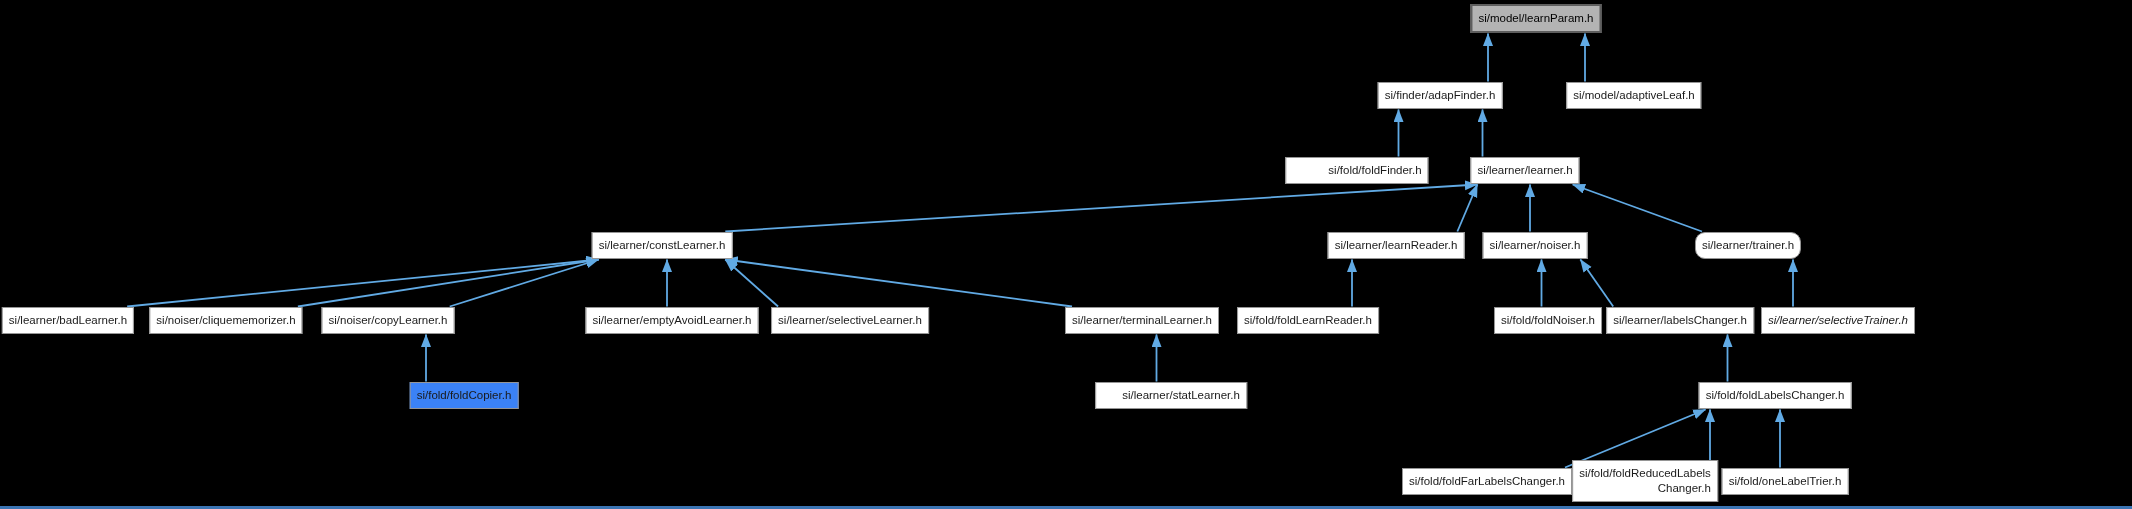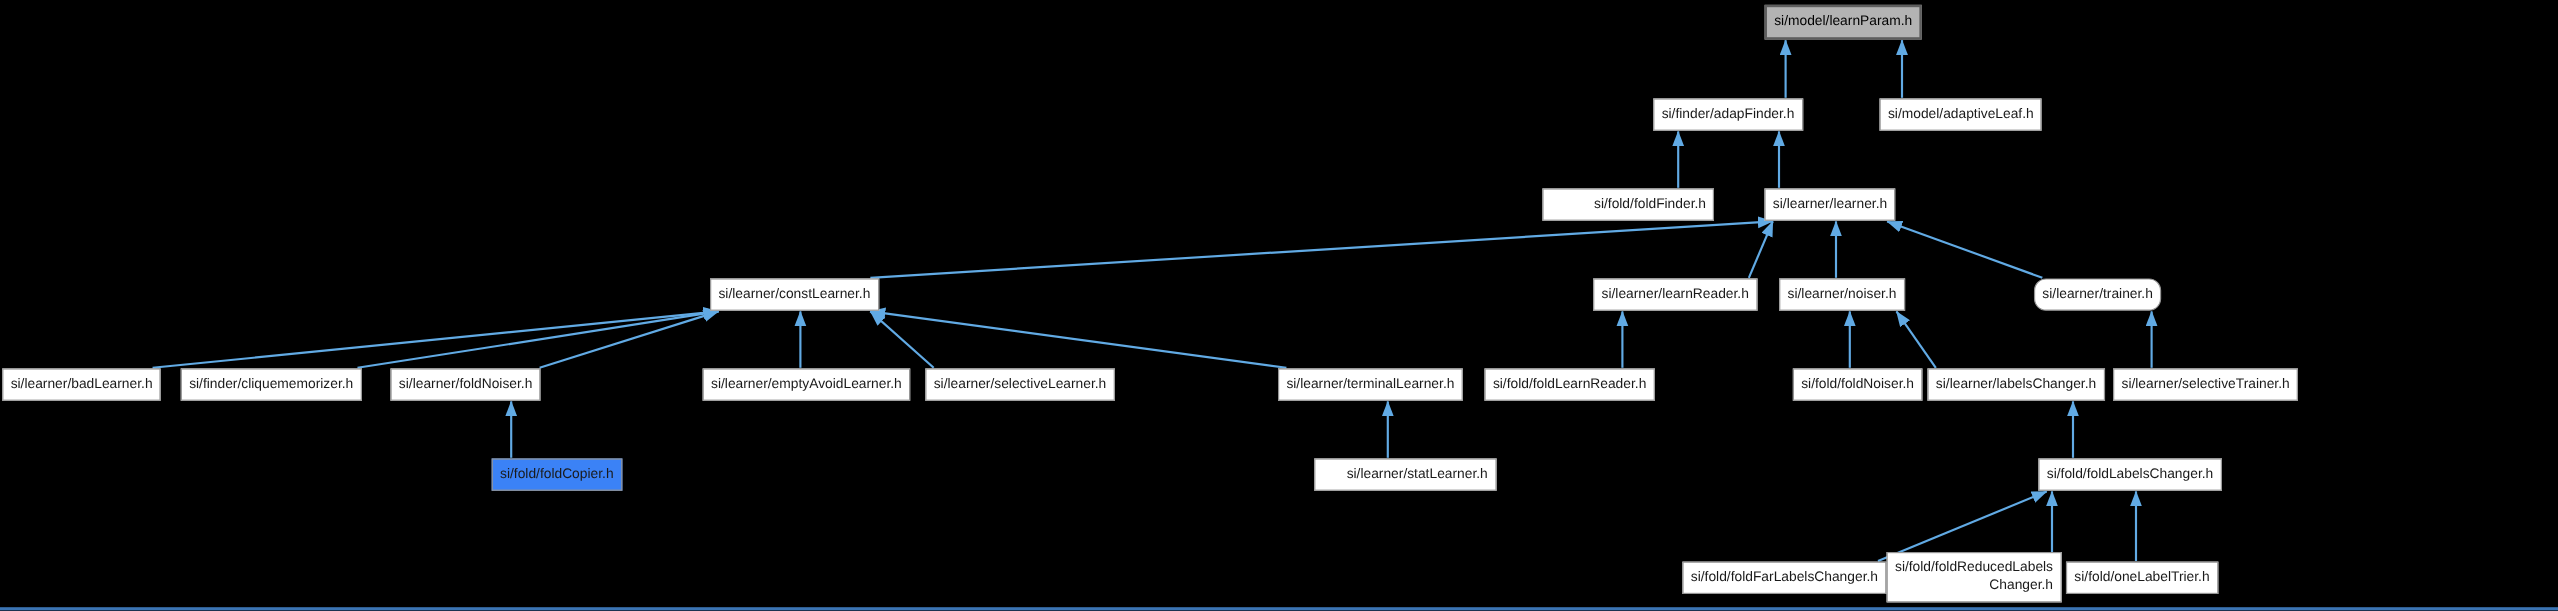--- a/index.html
+++ b/index.html
@@ -61,29 +61,29 @@
 <div class="node root" style="left: 1536px; background: rgb(179, 179, 179); border-color: rgb(94, 94, 94); color: rgb(0, 0, 0); top: 3.5px;">si/model/learnParam.h</div>
     <div class="node" style="left: 1440px; background: rgb(255, 255, 255); border-color: rgb(149, 149, 149); color: rgb(26, 26, 26); top: 81.5px;">si/finder/adapFinder.h</div>
     <div class="node" style="left: 1634px; background: rgb(255, 255, 255); border-color: rgb(149, 149, 149); color: rgb(26, 26, 26); top: 81.5px;">si/model/adaptiveLeaf.h</div>
     <div class="node" style="left: 1357px; background: rgb(255, 255, 255); border-color: rgb(149, 149, 149); color: rgb(26, 26, 26); top: 156.5px; padding-left: 42px;">si/fold/foldFinder.h</div>
     <div class="node" style="left: 1525px; background: rgb(255, 255, 255); border-color: rgb(149, 149, 149); color: rgb(26, 26, 26); top: 156.5px;">si/learner/learner.h</div>
     <div class="node" style="left: 662px; background: rgb(255, 255, 255); border-color: rgb(149, 149, 149); color: rgb(26, 26, 26); top: 231.5px;">si/learner/constLearner.h</div>
     <div class="node" style="left: 1396px; background: rgb(255, 255, 255); border-color: rgb(149, 149, 149); color: rgb(26, 26, 26); top: 231.5px;">si/learner/learnReader.h</div>
     <div class="node" style="left: 1535px; background: rgb(255, 255, 255); border-color: rgb(149, 149, 149); color: rgb(26, 26, 26); top: 231.5px;">si/learner/noiser.h</div>
     <div class="node" style="left: 1748px; background: rgb(255, 255, 255); border-color: rgb(149, 149, 149); color: rgb(26, 26, 26); top: 231.5px; border-radius: 10px;">si/learner/trainer.h</div>
     <div class="node" style="left: 68px; background: rgb(255, 255, 255); border-color: rgb(149, 149, 149); color: rgb(26, 26, 26); top: 306.5px;">si/learner/badLearner.h</div>
-    <div class="node" style="left: 226px; background: rgb(255, 255, 255); border-color: rgb(149, 149, 149); color: rgb(26, 26, 26); top: 306.5px;">si/finder/cliquememorizer.h</div>
-    <div class="node" style="left: 388px; background: rgb(255, 255, 255); border-color: rgb(149, 149, 149); color: rgb(26, 26, 26); top: 306.5px;">si/learner/foldNoiser.h</div>
+    <div class="node" style="left: 226px; background: rgb(255, 255, 255); border-color: rgb(149, 149, 149); color: rgb(26, 26, 26); top: 306.5px;">si/noiser/cliquememorizer.h</div>
+    <div class="node" style="left: 388px; background: rgb(255, 255, 255); border-color: rgb(149, 149, 149); color: rgb(26, 26, 26); top: 306.5px;">si/noiser/copyLearner.h</div>
     <div class="node" style="left: 672px; background: rgb(255, 255, 255); border-color: rgb(149, 149, 149); color: rgb(26, 26, 26); top: 306.5px;">si/learner/emptyAvoidLearner.h</div>
     <div class="node" style="left: 850px; background: rgb(255, 255, 255); border-color: rgb(149, 149, 149); color: rgb(26, 26, 26); top: 306.5px;">si/learner/selectiveLearner.h</div>
     <div class="node" style="left: 1142px; background: rgb(255, 255, 255); border-color: rgb(149, 149, 149); color: rgb(26, 26, 26); top: 306.5px;">si/learner/terminalLearner.h</div>
     <div class="node" style="left: 1308px; background: rgb(255, 255, 255); border-color: rgb(149, 149, 149); color: rgb(26, 26, 26); top: 306.5px;">si/fold/foldLearnReader.h</div>
     <div class="node" style="left: 1548px; background: rgb(255, 255, 255); border-color: rgb(149, 149, 149); color: rgb(26, 26, 26); top: 306.5px;">si/fold/foldNoiser.h</div>
     <div class="node" style="left: 1680px; background: rgb(255, 255, 255); border-color: rgb(149, 149, 149); color: rgb(26, 26, 26); top: 306.5px;">si/learner/labelsChanger.h</div>
-    <div class="node" style="left: 1838px; background: rgb(255, 255, 255); border-color: rgb(149, 149, 149); color: rgb(26, 26, 26); top: 306.5px;">si/learner/selectiveTrainer.h</div>
+    <div class="node" style="left: 1838px; background: rgb(255, 255, 255); border-color: rgb(149, 149, 149); color: rgb(26, 26, 26); top: 306.5px; font-style: italic;">si/learner/selectiveTrainer.h</div>
     <div class="node" style="left: 464px; background: #3b82f6; border-color: rgb(149, 149, 149); color: rgb(26, 26, 26); top: 381.5px;">si/fold/foldCopier.h</div>
     <div class="node" style="left: 1171px; background: rgb(255, 255, 255); border-color: rgb(149, 149, 149); color: rgb(26, 26, 26); top: 381.5px; padding-left: 26px;">si/learner/statLearner.h</div>
     <div class="node" style="left: 1775px; background: rgb(255, 255, 255); border-color: rgb(149, 149, 149); color: rgb(26, 26, 26); top: 381.5px;">si/fold/foldLabelsChanger.h</div>
     <div class="node" style="left: 1487px; background: rgb(255, 255, 255); border-color: rgb(149, 149, 149); color: rgb(26, 26, 26); top: 467.5px;">si/fold/foldFarLabelsChanger.h</div>
     <div class="node" style="left: 1645px; background: rgb(255, 255, 255); border-color: rgb(149, 149, 149); color: rgb(26, 26, 26); top: 460px;">si/fold/foldReducedLabels
 Changer.h</div>
     <div class="node" style="left: 1785px; background: rgb(255, 255, 255); border-color: rgb(149, 149, 149); color: rgb(26, 26, 26); top: 467.5px;">si/fold/oneLabelTrier.h</div>
   </div>
 
 </body></html>

